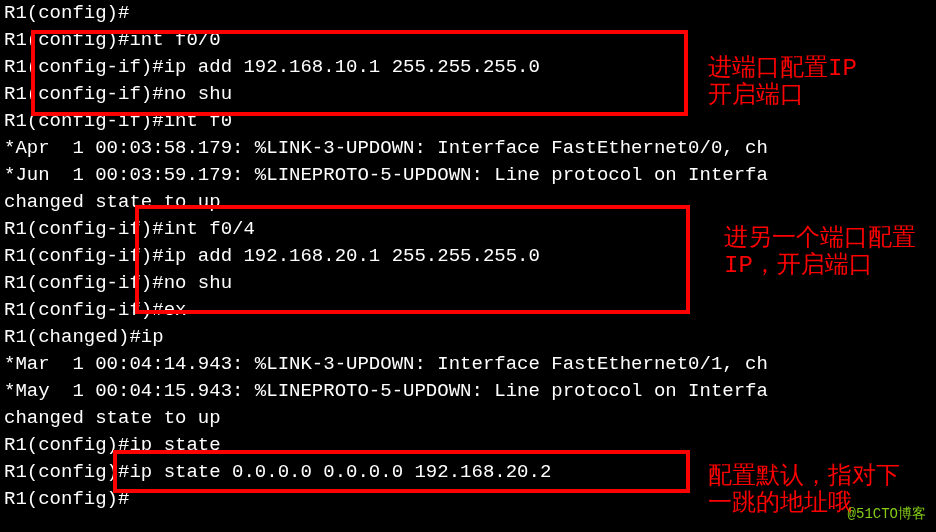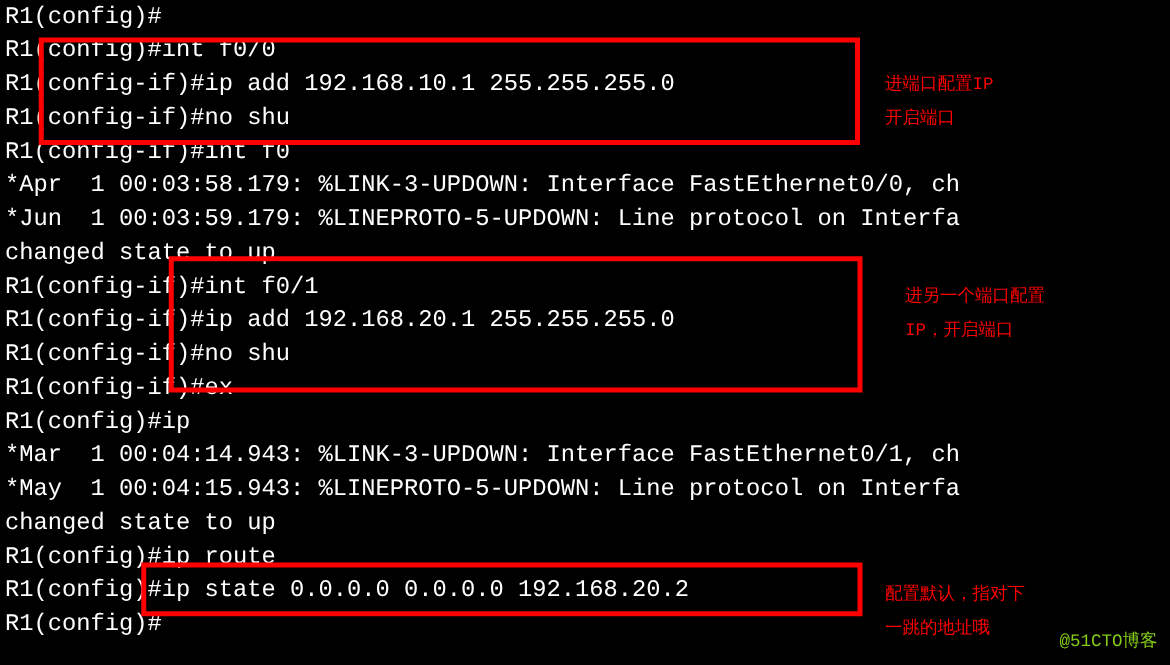--- a/index.html
+++ b/index.html
@@ -20,50 +20,50 @@
   .box{
     position:absolute;
     border:4px solid #ff0000;
     box-sizing:border-box;
     pointer-events:none;
   }
   .ann{
     position:absolute;
     color:#ff0000;
     font-family:"SimSun","NSimSun","Courier New",monospace;
-    font-size:14px;
+    font-size:24px;
     line-height:27px;
     white-space:pre;
   }
   .wm{
     position:absolute;right:10px;bottom:4px;
     color:#84cc16;font-size:14px;
     font-family:"Courier New",monospace;
   }
 </style>
 </head>
 <body>
 
 <div class="term"><span>R1(config)#</span>
 <span>R1(config)#int f0/0</span>
 <span>R1(config-if)#ip add 192.168.10.1 255.255.255.0</span>
 <span>R1(config-if)#no shu</span>
 <span>R1(config-if)#int f0</span>
 <span>*Apr  1 00:03:58.179: %LINK-3-UPDOWN: Interface FastEthernet0/0, ch</span>
 <span>*Jun  1 00:03:59.179: %LINEPROTO-5-UPDOWN: Line protocol on Interfa</span>
 <span>changed state to up</span>
-<span>R1(config-if)#int f0/1</span>
+<span>R1(config-if)#int f0/4</span>
 <span>R1(config-if)#ip add 192.168.20.1 255.255.255.0</span>
 <span>R1(config-if)#no shu</span>
 <span>R1(config-if)#ex</span>
-<span>R1(config)#ip</span>
+<span>R1(changed)#ip</span>
 <span>*Mar  1 00:04:14.943: %LINK-3-UPDOWN: Interface FastEthernet0/1, ch</span>
 <span>*May  1 00:04:15.943: %LINEPROTO-5-UPDOWN: Line protocol on Interfa</span>
 <span>changed state to up</span>
-<span>R1(config)#ip route</span>
+<span>R1(config)#ip state</span>
 <span>R1(config)#ip state 0.0.0.0 0.0.0.0 192.168.20.2</span>
 <span>R1(config)#</span></div>
 
 <div class="box" style="left:31px;top:30px;width:657px;height:86px"></div>
 <div class="box" style="left:135px;top:205px;width:555px;height:109px"></div>
 <div class="box" style="left:113px;top:450px;width:577px;height:43px"></div>
 
 <div class="ann" style="left:708px;top:55px"><span>进端口配置IP</span>
 <span>开启端口</span></div>
 <div class="ann" style="left:724px;top:225px"><span>进另一个端口配置</span>

